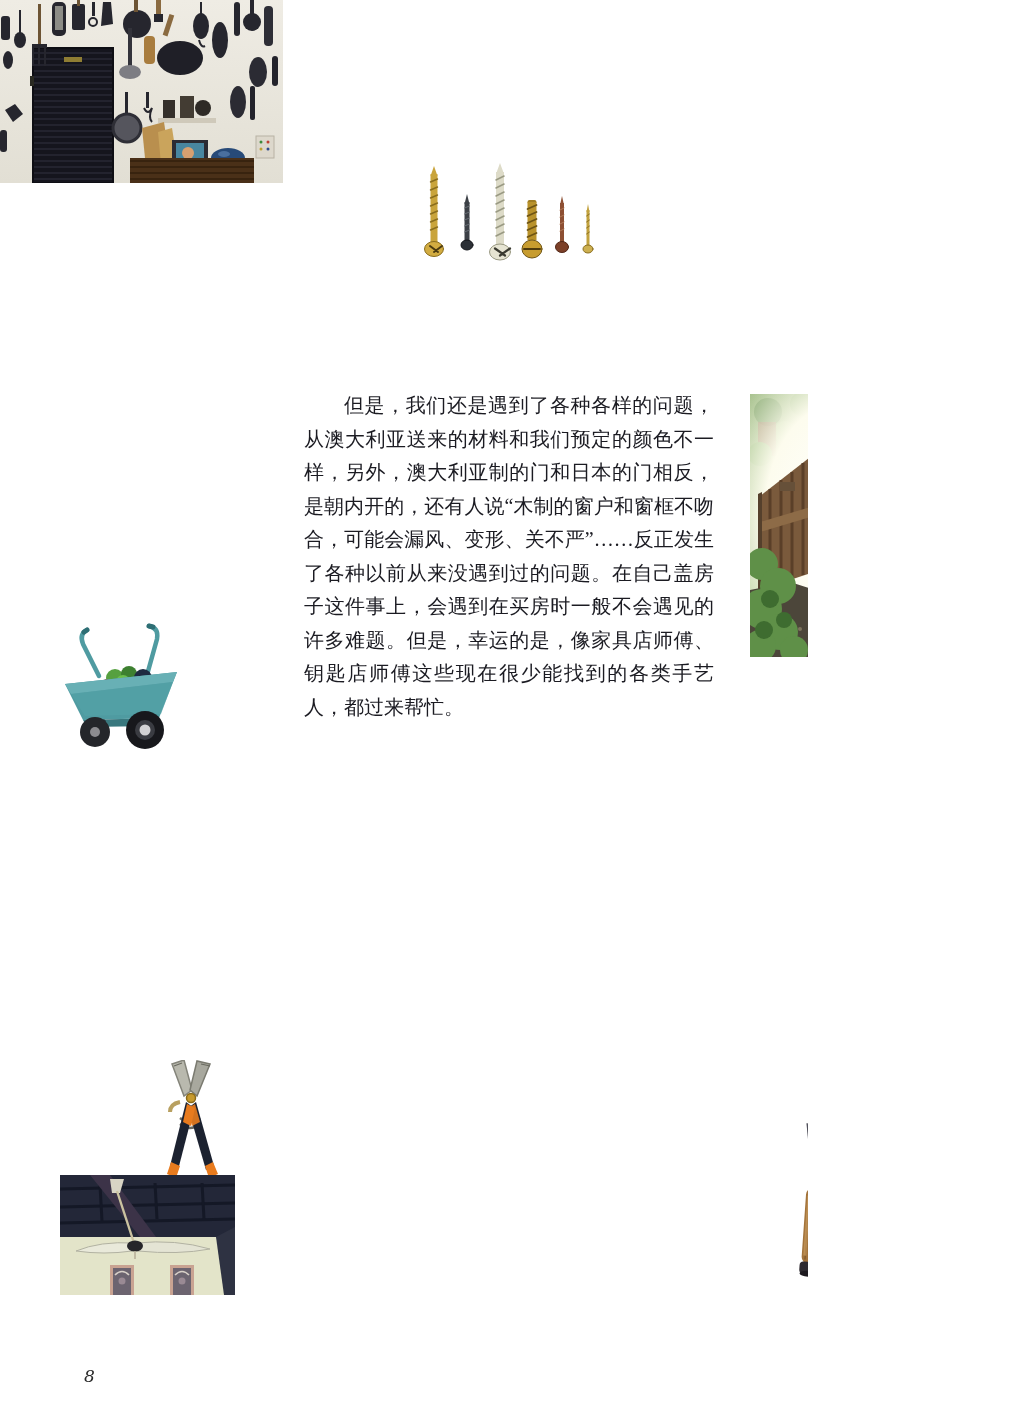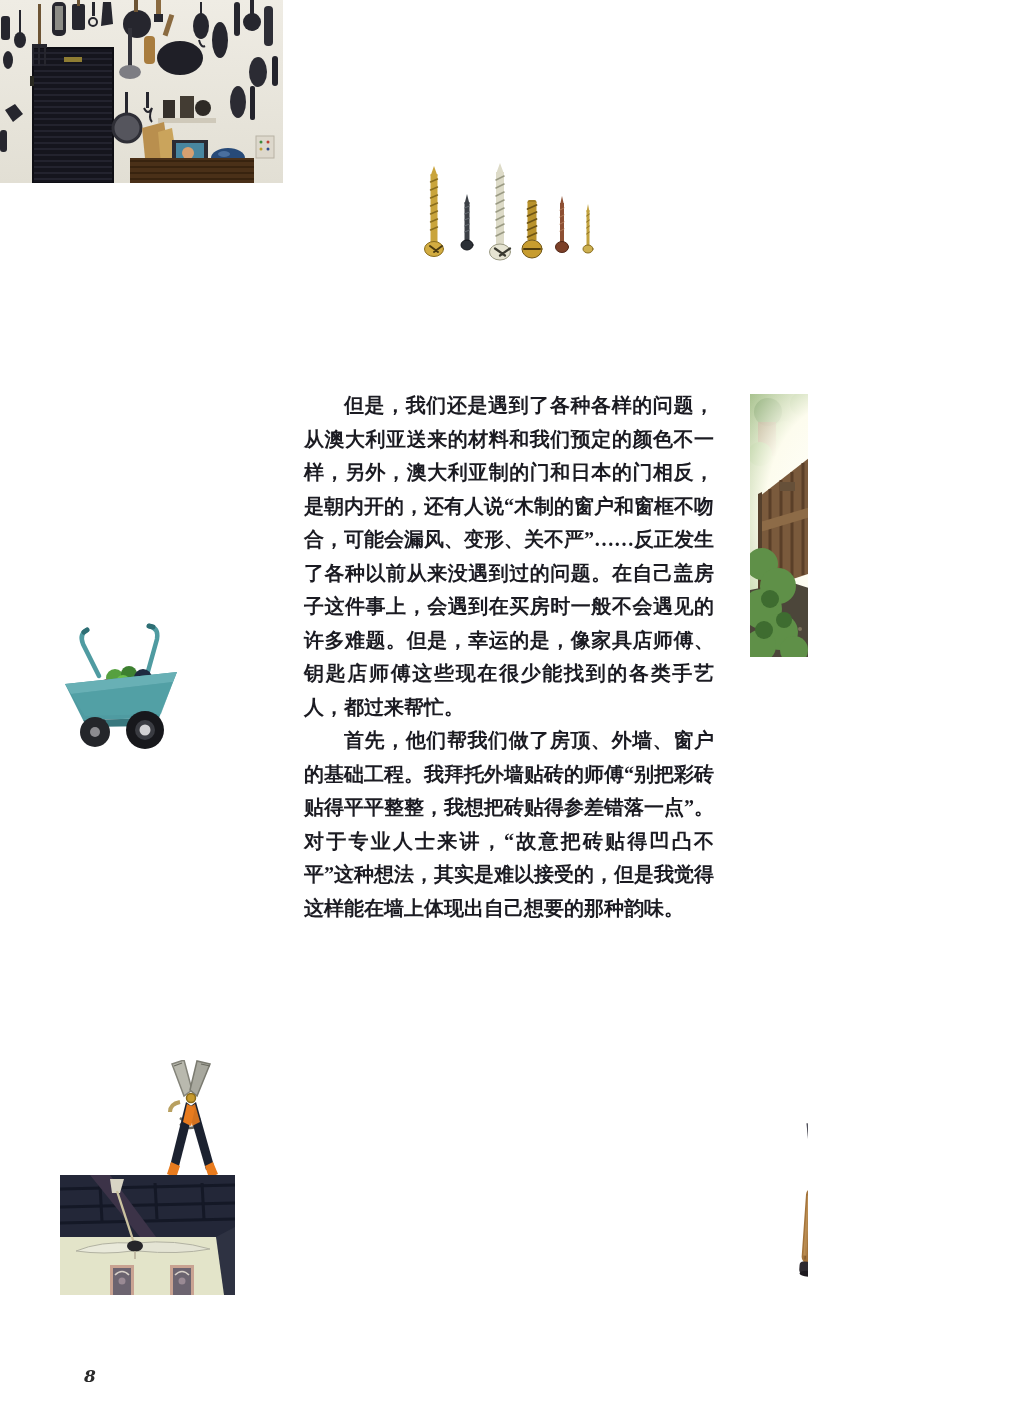--- a/index.html
+++ b/index.html
@@ -1,20 +1,20 @@
 <!DOCTYPE html>
 <html><head>
 <meta charset="utf-8">
 <style>
   * { margin:0; padding:0; box-sizing:border-box; }
   html,body { background:#ffffff; }
   body { font-family:"Liberation Serif", serif; }
   .page {
     position:relative; width:808px; height:1427px;
-    background:#ffffff; overflow:hidden;font-weight:bold;
+    background:#ffffff; overflow:hidden;
   }
   .abs { position:absolute; }
   .photo { display:block; }
   .text-col {
     position:absolute; left:304px; top:389px; width:410px;
     font-size:20px; line-height:33.5px; color:#1b1b22;
     text-align:justify; text-justify:inter-character;
     font-family:"Liberation Serif", serif;
   }
   .text-col p { text-indent:2em; margin:0; }
@@ -220,21 +220,20 @@
           <line x1="166.5" y1="66" x2="169.5" y2="64"></line>
             <line x1="166.5" y1="72" x2="169.5" y2="70"></line>
         </g>
         <ellipse cx="168" cy="87" rx="5" ry="4" fill="#cdb050" stroke="#8a6d1e"></ellipse>
       </g>
     </g>
   </svg>
 
   <div class="text-col">
     <p>但是，我们还是遇到了各种各样的问题，从澳大利亚送来的材料和我们预定的颜色不一样，另外，澳大利亚制的门和日本的门相反，是朝内开的，还有人说“木制的窗户和窗框不吻合，可能会漏风、变形、关不严”……反正发生了各种以前从来没遇到过的问题。在自己盖房子这件事上，会遇到在买房时一般不会遇见的许多难题。但是，幸运的是，像家具店师傅、钥匙店师傅这些现在很少能找到的各类手艺人，都过来帮忙。</p>
-    <p>首先，他们帮我们做了房顶、外墙、窗户的基础工程。我拜托外墙贴砖的师傅“别把彩砖贴得平平整整，我想把砖贴得参差错落一点”。对于专业人士来讲，“故意把砖贴得凹凸不平”这种想法，其实是难以接受的，但是我觉得这样能在墙上体现出自己想要的那种韵味。</p>
   </div>
 
   <svg class="abs photo" style="left:750px;top:394px" width="178" height="263" viewBox="0 0 178 263" role="img">
     <defs>
       <radialGradient id="glow" cx="0.5" cy="0.45" r="0.75">
         <stop offset="0" stop-color="#ffffff"></stop>
           <stop offset="0.55" stop-color="#fdfcee"></stop>
         <stop offset="1" stop-color="#fdfcee" stop-opacity="0"></stop>
       </radialGradient>
       <linearGradient id="folg" x1="0" y1="0" x2="0" y2="1">

